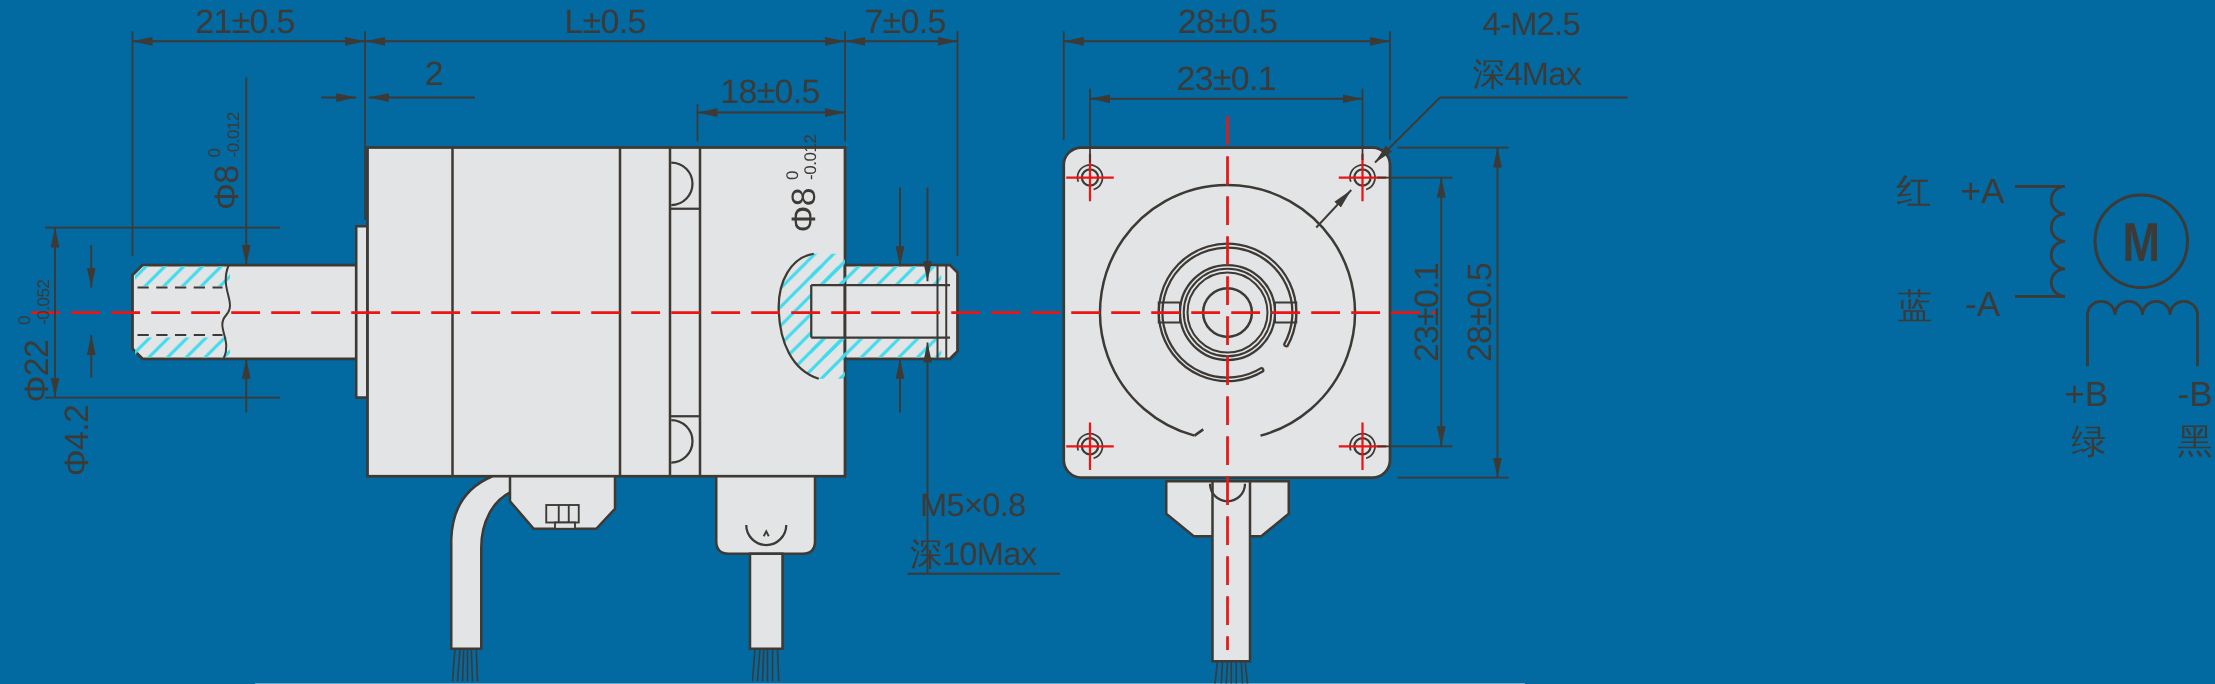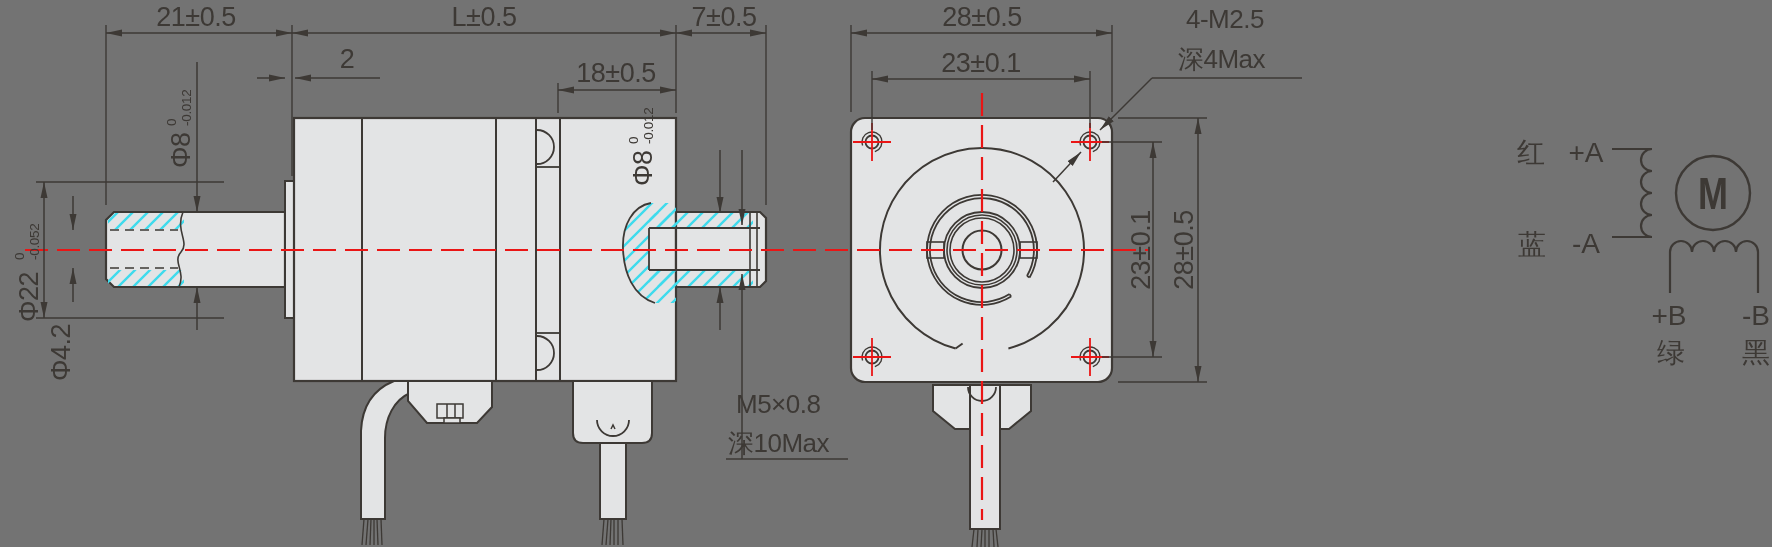--- a/index.html
+++ b/index.html
@@ -1,16 +1,16 @@
 <!DOCTYPE html>
 <html><head>
 <meta charset="utf-8">
 <style>
   html,body{margin:0;padding:0;background:#ffffff;}
-  .stage{position:relative;width:1772px;height:547px;background:#737373;overflow:hidden;
+  .stage{position:relative;width:1772px;height:547px;background:#0369a1;overflow:hidden;
          font-family:"Liberation Sans", sans-serif;}
   svg{display:block;}
   text{font-family:"Liberation Sans", sans-serif;fill:#3d3935;}
   .dim{font-size:27px;letter-spacing:-0.5px;}
   .dimsmall{font-size:13.5px;letter-spacing:-0.3px;}
   .note{font-size:26px;letter-spacing:-0.5px;}
   .mlabel{font-size:44px;font-weight:bold;}
   .wire{font-size:28px;}
 </style>
 </head>

